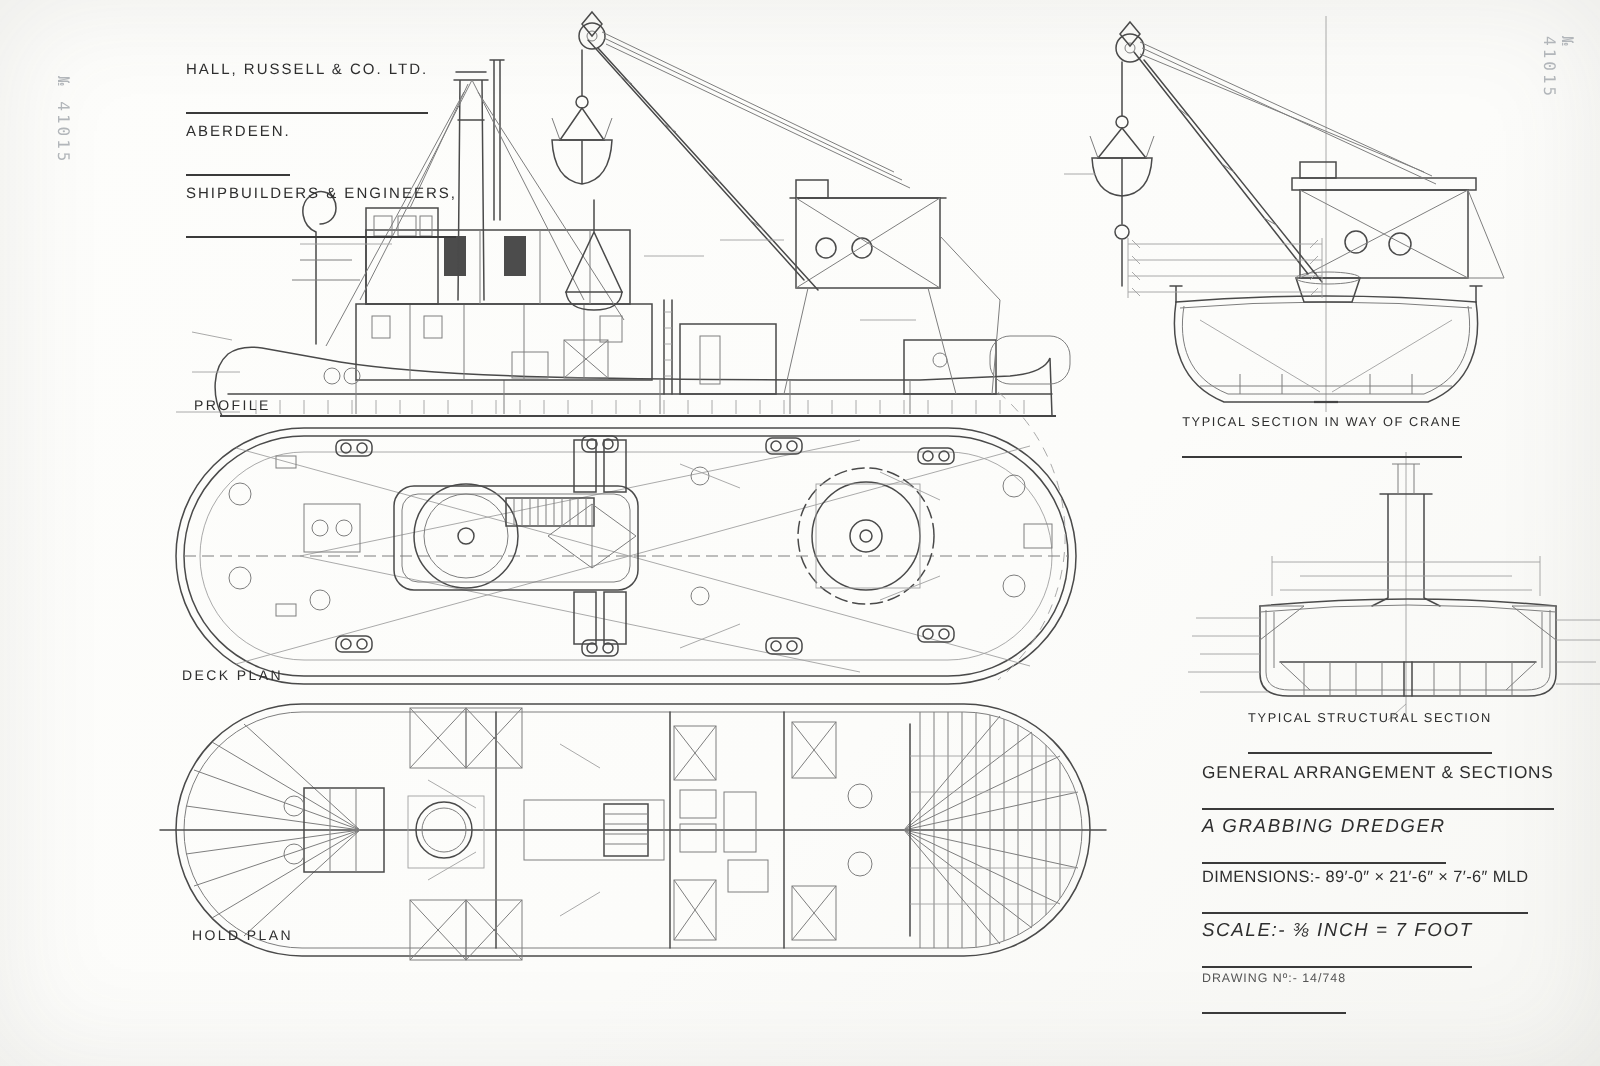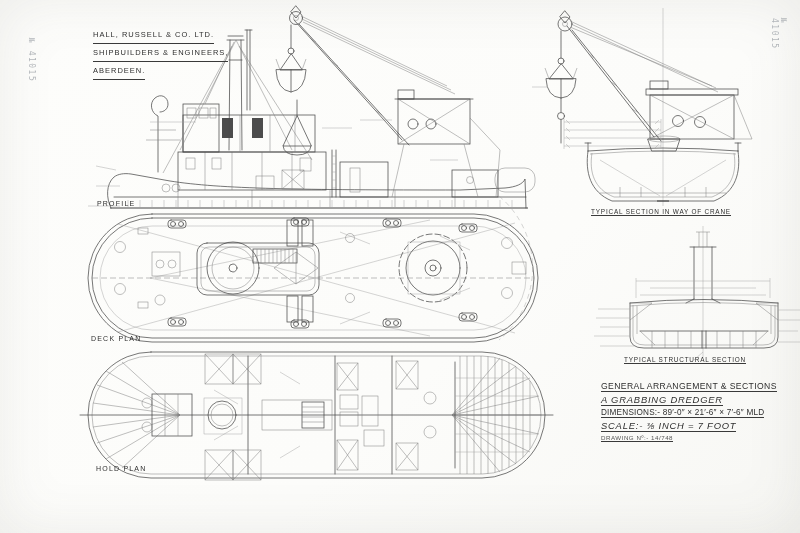--- a/index.html
+++ b/index.html
@@ -10,21 +10,21 @@
     font-family:"Liberation Sans", sans-serif;color:#333;
   }
   svg{position:absolute;left:0;top:0;}
   .ink{stroke:#4a4a4a;stroke-width:.75;fill:none;stroke-linecap:round;}
   .ink2{stroke:#454545;stroke-width:1.1;fill:none;}
   .lt{stroke:#7e7e7e;stroke-width:.5;fill:none;}
   .xl{stroke:#a0a0a0;stroke-width:.45;fill:none;}
   .dsh{stroke-dasharray:6 3;}
   .blk{fill:#4c4c4c;stroke:none;}
   .txt{position:absolute;white-space:nowrap;color:#2e2e2e;}
-  .u{display:inline-block;border-bottom:.8px solid #3a3a3a;padding-bottom:0;}
+  .u{display:inline-block;border-bottom:.8px solid #3a3a3a;padding-bottom:13px;}
   .company{left:93px;top:26px;font-size:7.5px;letter-spacing:1px;line-height:17px;}
   .viewlabel{font-size:7px;letter-spacing:1.2px;}
   .seclabel{font-size:6.4px;letter-spacing:.8px;text-align:center;}
   .titleblock{left:601px;top:381px;width:196px;text-align:left;}
   .titleblock .ln{margin-bottom:2px;}
   .t1{font-size:8.6px;letter-spacing:.4px;}
   .t2{font-size:9.4px;letter-spacing:.8px;font-style:italic;}
   .t3{font-size:8.2px;letter-spacing:.2px;}
   .t4{font-size:6.2px;color:#555;letter-spacing:.5px;}
   .stamp{position:absolute;font-family:"DejaVu Sans Mono",monospace;font-size:8px;
@@ -312,22 +312,22 @@
     <path class="lt" d="M640,331 L655,345 M768,331 L753,345"></path>
 
     <path class="xl" d="M636,281 H770 M650,288 H756 M640,295 H766 M636,278 V298 M770,278 V298"></path>
 
     <path class="xl" d="M598,309 H630 M596,318 H630 M600,327 H630 M594,336 H630 M600,346 H634 M778,310 H800 M778,320 H802 M778,331 H798 M778,342 H800 M703,352 L694,360"></path>
   </g>
 </svg>
 
 <div class="txt company">
   <div><span class="u">HALL, RUSSELL &amp; CO. LTD.</span></div>
+  <div><span class="u">ABERDEEN.</span></div>
   <div><span class="u">SHIPBUILDERS &amp; ENGINEERS,</span></div>
-  <div><span class="u">ABERDEEN.</span></div>
 </div>
 
 <div class="txt viewlabel" style="left:97px;top:200px;">PROFILE</div>
 <div class="txt viewlabel" style="left:91px;top:335px;">DECK PLAN</div>
 <div class="txt viewlabel" style="left:96px;top:465px;">HOLD PLAN</div>
 
 <div class="txt seclabel" style="left:572px;top:208px;width:178px;"><span class="u">TYPICAL SECTION IN WAY OF CRANE</span></div>
 <div class="txt seclabel" style="left:610px;top:356px;width:150px;"><span class="u">TYPICAL STRUCTURAL SECTION</span></div>
 
 <div class="txt titleblock">

